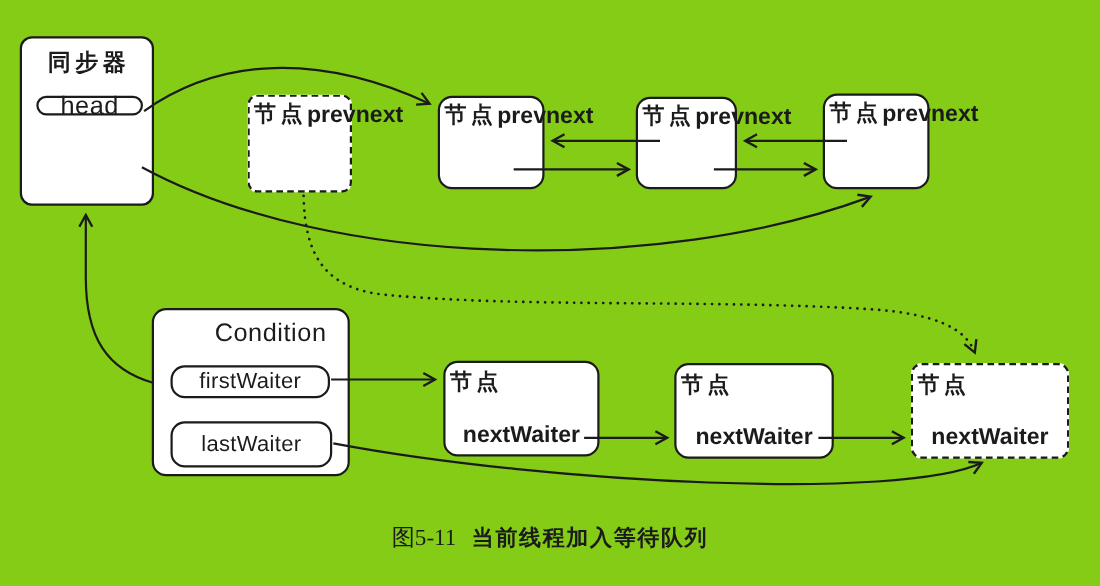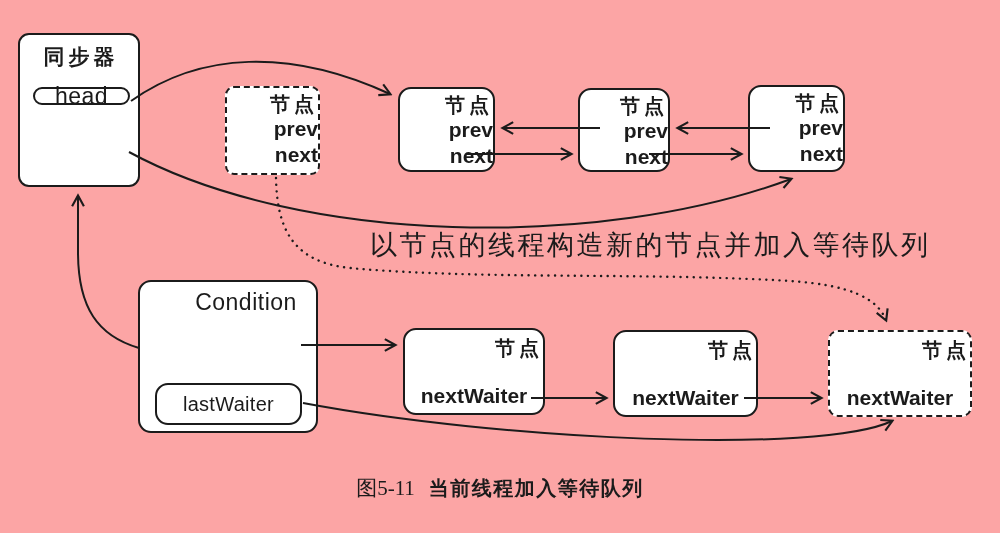--- a/index.html
+++ b/index.html
@@ -1,33 +1,33 @@
 <!DOCTYPE html>
 <html><head>
 <meta charset="utf-8">
 <style>
   html,body{margin:0;padding:0;background:#ffffff;}
   #stage{
-    position:relative;width:1000px;height:533px;background:#fca5a5;
+    position:relative;width:1000px;height:533px;background:#84cc16;
     font-family:"Liberation Sans","DejaVu Sans",sans-serif;color:#1b1b1b;overflow:hidden;
   }
   .box{
     position:absolute;box-sizing:border-box;background:#ffffff;
     border:2.6px solid #1b1b1b;
   }
   .dashedbox{border-style:dashed;}
   .pill{
     position:absolute;box-sizing:border-box;background:#ffffff;
     border:2.5px solid #1b1b1b;display:flex;align-items:center;justify-content:center;
   }
   .container-title{text-align:center;font-size:21px;font-weight:600;letter-spacing:4px;text-indent:4px;}
   .en-title{text-align:center;font-size:23px;font-weight:400;letter-spacing:.5px;margin-left:36px;}
   .pill-label{font-size:23px;font-weight:400;letter-spacing:.5px;}
   .pill-label-sm{font-size:20px;font-weight:400;letter-spacing:.3px;}
-  .node{display:flex;flex-direction:column;align-items:flex-end;padding-top:4px;border-radius:13px;}
+  .node{display:flex;flex-direction:row;align-items:flex-start;padding-top:4px;border-radius:13px;}
   .node-title{font-size:20px;font-weight:600;letter-spacing:4px;text-indent:4px;line-height:24px;}
   .node-row{font-size:21px;font-weight:700;line-height:26px;}
   .wait-node .node-title{margin-top:2px;}
   .wait-field{position:absolute;left:0;right:0;bottom:4px;text-align:center;font-size:21px;font-weight:700;line-height:26px;}
   .annotation{
     position:absolute;left:370px;top:227px;font-size:27px;font-weight:400;
     letter-spacing:2.5px;white-space:nowrap;color:#1b1b1b;
   }
   .caption{position:absolute;left:0;top:474px;width:100%;text-align:center;white-space:nowrap;}
   .caption-label{font-family:"Liberation Serif","DejaVu Serif",serif;font-size:21px;font-weight:400;}
@@ -65,38 +65,40 @@
   </div>
   <div class="box node" style="left:748px;top:85px;width:97px;height:87px;">
     <div class="node-title lbl">节点</div>
     <div class="node-row lbl">prev</div>
     <div class="node-row lbl">next</div>
   </div>
 
   <div class="box" style="left:138px;top:280px;width:180px;height:153px;border-radius:13px;padding-top:7px;">
     <div class="en-title lbl">Condition</div>
   </div>
+  <div class="pill" style="left:155px;top:332px;width:145px;height:30px;border-radius:13px;">
+    <span class="pill-label-sm lbl">firstWaiter</span>
+  </div>
   <div class="pill" style="left:155px;top:383px;width:147px;height:42px;border-radius:13px;">
     <span class="pill-label-sm lbl">lastWaiter</span>
   </div>
 
   <div class="box node wait-node" style="left:403px;top:328px;width:142px;height:87px;">
     <div class="node-title lbl">节点</div>
     <div class="wait-field lbl">nextWaiter</div>
   </div>
   <div class="box node wait-node" style="left:613px;top:330px;width:145px;height:87px;">
     <div class="node-title lbl">节点</div>
     <div class="wait-field lbl">nextWaiter</div>
   </div>
   <div class="box dashedbox node wait-node" style="left:828px;top:330px;width:144px;height:87px;border-radius:10px;">
     <div class="node-title lbl">节点</div>
     <div class="wait-field lbl">nextWaiter</div>
   </div>
 
-  <div class="annotation">以节点的线程构造新的节点并加入等待队列</div>
 
   <div class="caption">
     <span class="caption-label">图5-11</span><span class="caption-title">当前线程加入等待队列</span>
   </div>
 
   <svg class="overlay" width="1000" height="533" viewBox="0 0 1000 533">
     <defs>
       <marker id="ah" markerUnits="userSpaceOnUse" viewBox="0 0 14 14" refX="11.5" refY="7" markerWidth="15" markerHeight="15" orient="auto">
         <path d="M 2,1.5 L 12,7 L 2,12.5" fill="none" stroke="#1b1b1b" stroke-width="2"></path>
       </marker>

